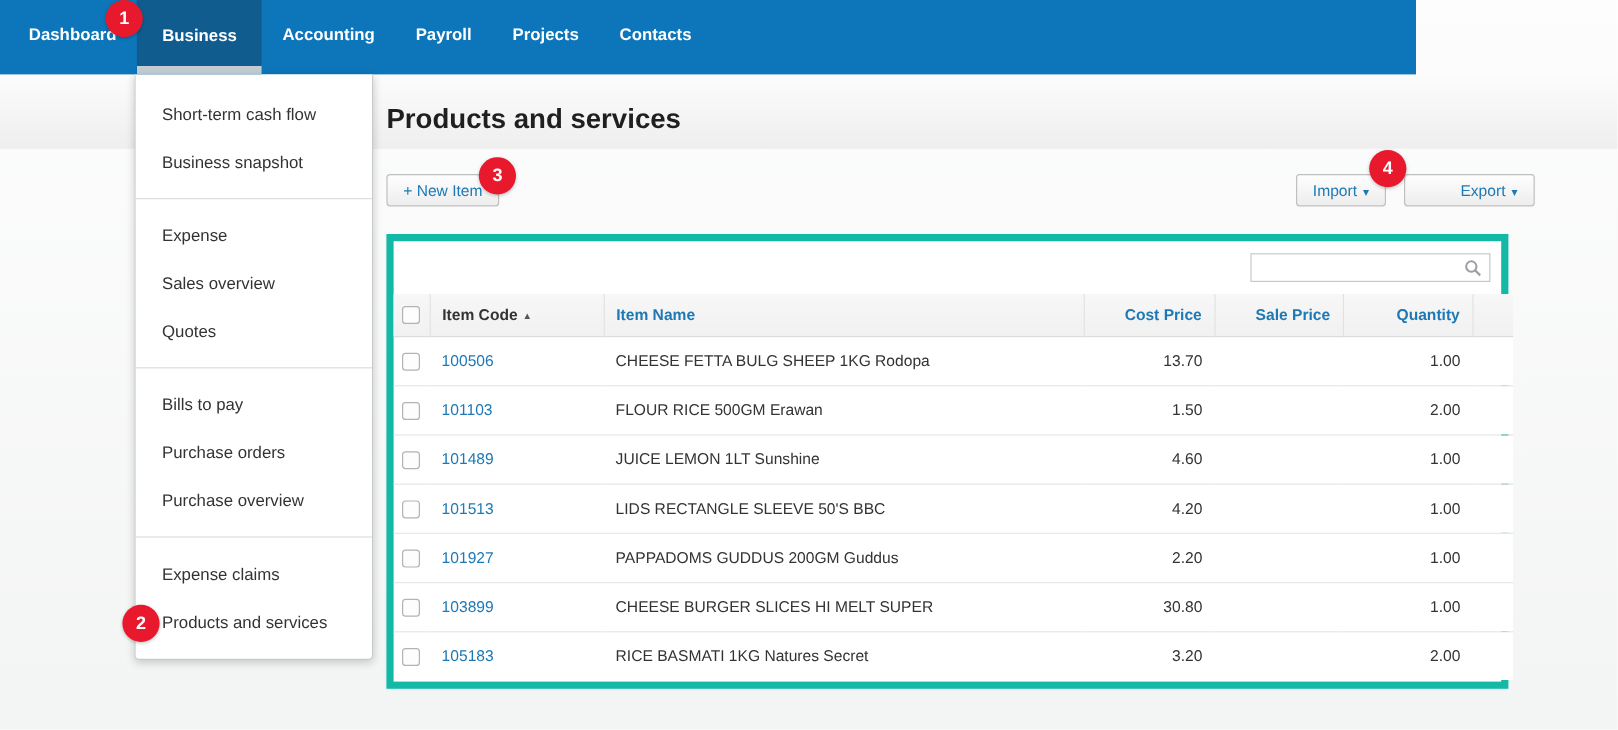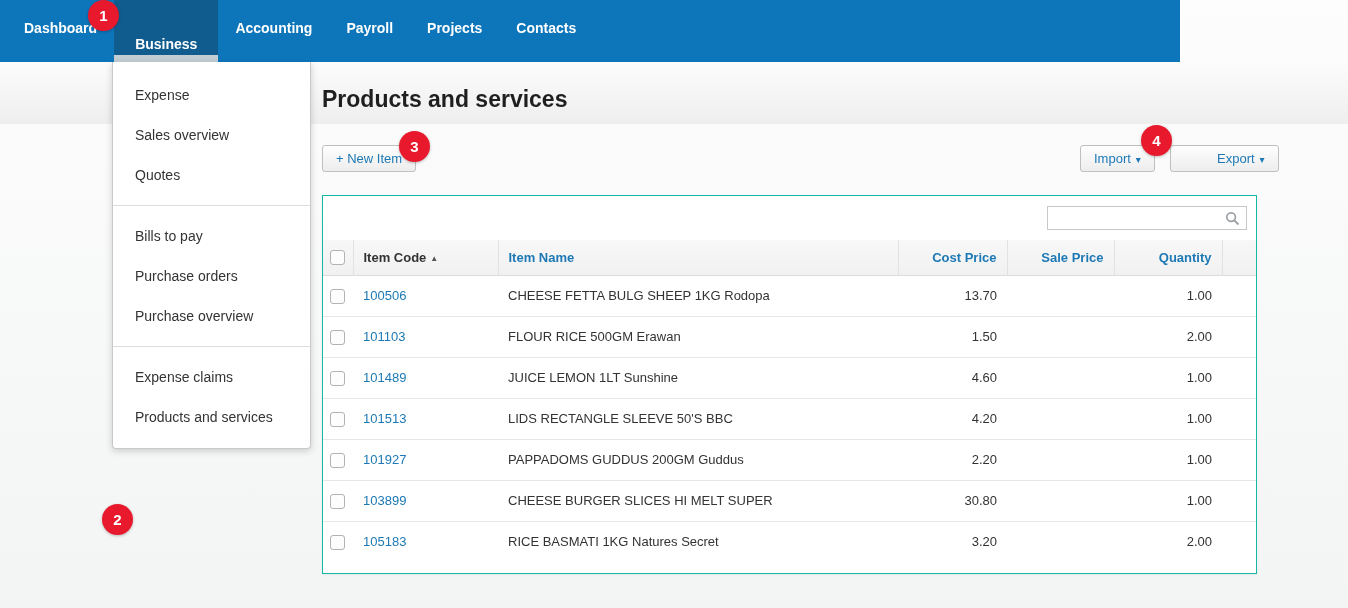--- a/index.html
+++ b/index.html
@@ -15,21 +15,21 @@
   
   .navbar{
     position:absolute; left:0; top:0; width:1180px; height:62px;
     background:var(--nav); display:flex; padding-left:7px; z-index:5;
   }
   .nav-item{
     height:62px; line-height:56px; padding:0 17px; color:#fff;
     font-size:14px; font-weight:bold; cursor:pointer; white-space:nowrap;
   }
   .nav-item.active{
-    background:var(--nav-active); padding:16px 21px;
+    background:var(--nav-active); padding:1px 21px;
     box-shadow:inset 0 -7px 0 #c3cdd4;
   }
   
   .heading-band{
     position:absolute; left:0; top:62px; width:1348px; height:62px;
     background:linear-gradient(#fcfcfc,#eeeeee);
   }
   .page-title{
     position:absolute; left:322px; top:86px; font-size:23px; font-weight:bold;
     color:#1f1f1f;
@@ -64,21 +64,21 @@
     text-align:center; line-height:31px; z-index:20;
     box-shadow:0 1px 3px rgba(0,0,0,.25);
   }
   .badge-1{left:88px; top:0px;}
   .badge-2{left:102px; top:504px;}
   .badge-3{left:399px; top:131px;}
   .badge-4{left:1141px; top:125px;}
   
   .panel{
     position:absolute; left:322px; top:195px; width:935px; height:379px;
-    background:#fff; border:1px solid #14b8a6; box-shadow:0 1px 2px rgba(0,0,0,.06);
+    background:#fff; border:6px solid #14b8a6; box-shadow:0 1px 2px rgba(0,0,0,.06);
   }
   .search-row{position:relative; height:44px;}
   .search-input{
     position:absolute; right:9px; top:10px; width:200px; height:24px;
     border:1px solid #c8c8c8; padding:0 26px 0 8px; font-size:13px;
     font-family:"Liberation Sans", sans-serif; color:#333; outline:none;
   }
   .search-icon{position:absolute; right:16px; top:15px; width:15px; height:15px;}
   table{width:100%; border-collapse:collapse; table-layout:fixed;}
   th{
@@ -113,20 +113,24 @@
     <div class="nav-item">Accounting</div>
     <div class="nav-item">Payroll</div>
     <div class="nav-item">Projects</div>
     <div class="nav-item">Contacts</div>
   </div>
 
 <div class="heading-band"></div>
 <div class="page-title">Products and services</div>
 
 <div class="dropdown" id="dropdown">
+    <div class="menu-group">
+      <div class="menu-item">Short-term cash flow</div>
+      <div class="menu-item">Business snapshot</div>
+    </div>
     <div class="menu-group">
       <div class="menu-item">Expense</div>
       <div class="menu-item">Sales overview</div>
       <div class="menu-item">Quotes</div>
     </div>
     <div class="menu-group">
       <div class="menu-item">Bills to pay</div>
       <div class="menu-item">Purchase orders</div>
       <div class="menu-item">Purchase overview</div>
     </div>

